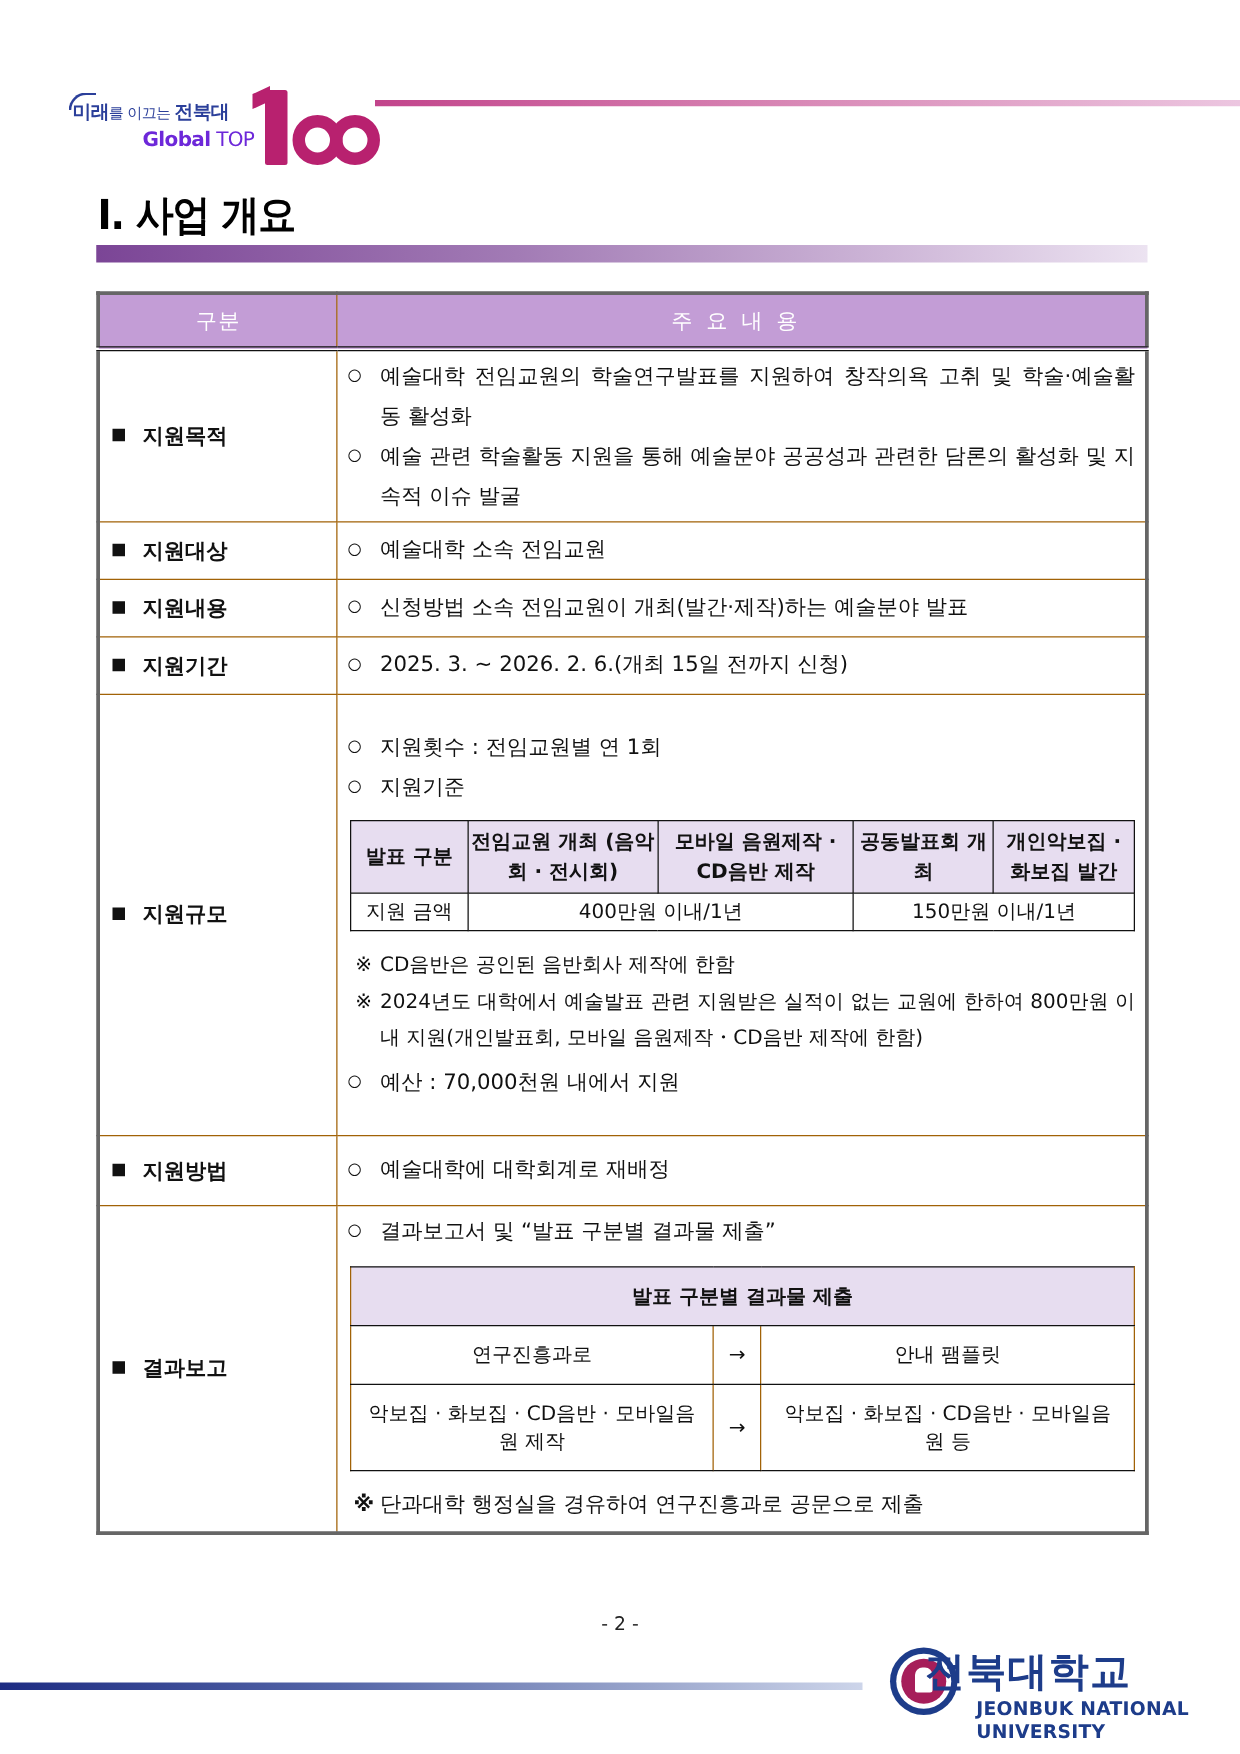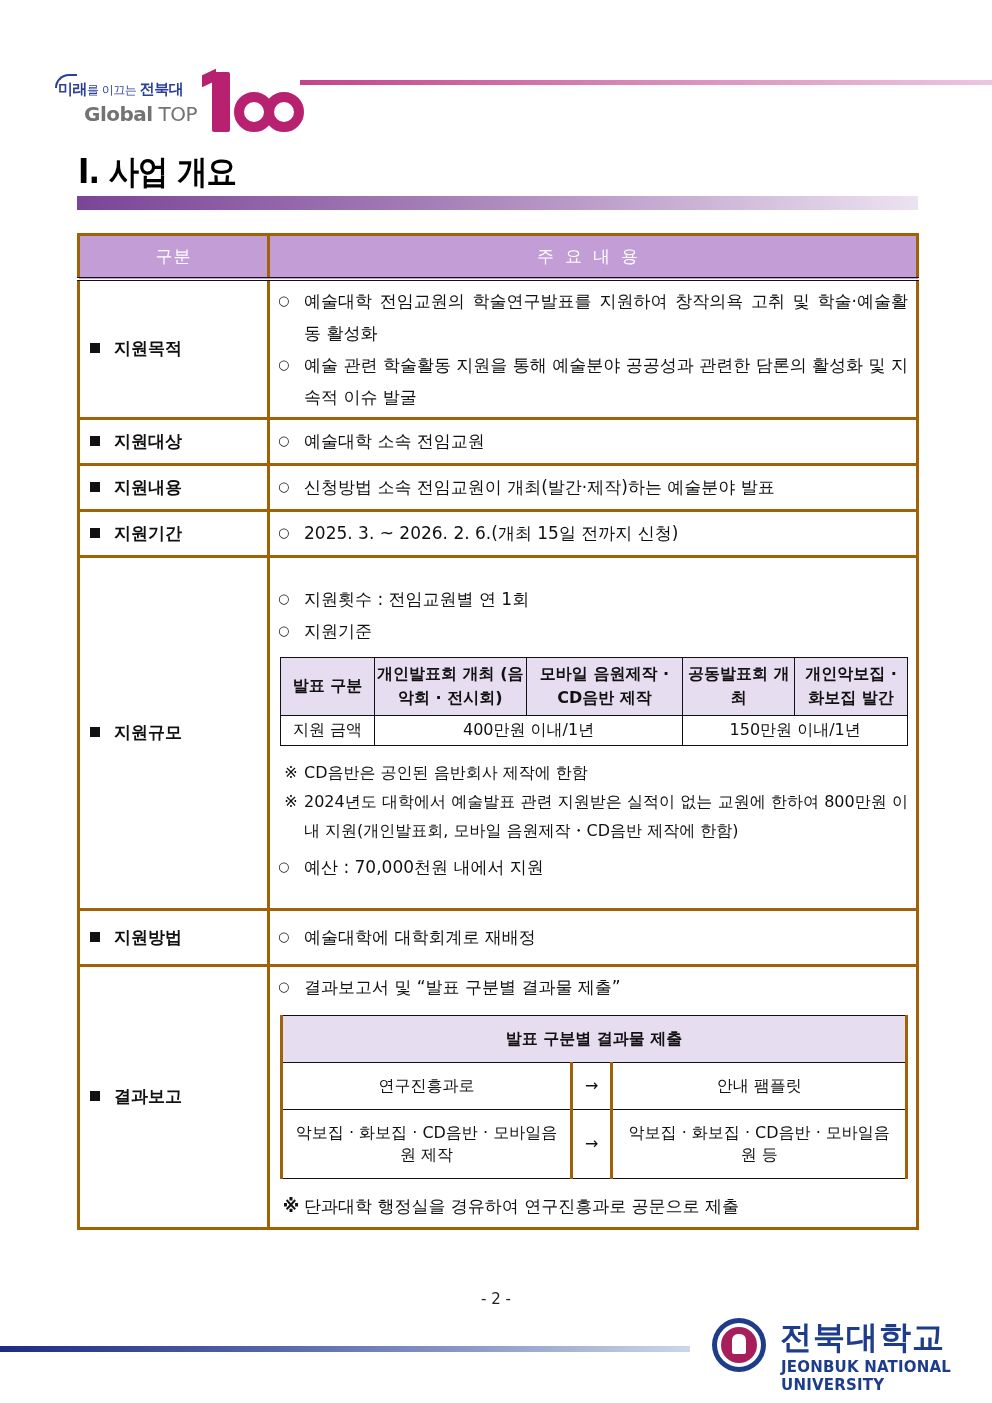--- a/index.html
+++ b/index.html
@@ -5,37 +5,37 @@
   * { box-sizing: border-box; margin: 0; padding: 0; }
   html, body { width: 992px; height: 1403px; background: #ffffff; overflow: hidden; }
   body { position: relative; font-family: "DejaVu Sans", "Liberation Sans", sans-serif; color: #111; }
 
   
   .banner { position: absolute; left: 52px; top: 38px; width: 260px; height: 62px; margin-top: 36px; }
   .banner .slogan { position: absolute; left: 6px; top: 6px; font-size: 15px; font-weight: bold; letter-spacing: -0.5px; white-space: nowrap; }
   .banner .slogan .blue { color: #2b3f9a; }
   .banner .slogan .small { color: #2b3f9a; font-weight: normal; font-size: 12px; }
   .banner .slogan .arc { position: absolute; left: -3px; top: -6px; width: 22px; height: 14px; border-top: 2px solid #2b3f9a; border-left: 2px solid #2b3f9a; border-radius: 14px 0 0 0; }
-  .banner .global { position: absolute; left: 32px; top: 28px; font-size: 20px; color: #737373; font-weight: bold; letter-spacing: -0.5px; white-space: nowrap; }
+  .banner .global { position: absolute; left: 62px; top: 28px; font-size: 16px; color: #6d28d9; font-weight: bold; letter-spacing: -0.5px; white-space: nowrap; }
   .banner .global .top { font-weight: normal; }
   .banner .hundred { position: absolute; left: 160px; top: -2px; height: 62px; }
   .hundred .one { position: absolute; left: 0; top: 0; width: 18px; height: 60px; background: #b8216f; border-radius: 2px; }
   .hundred .one:before { content: ""; position: absolute; left: -10px; top: 0; width: 14px; height: 12px; background: #b8216f; transform: skewY(-25deg); }
   .hundred .o { position: absolute; top: 20px; width: 40px; height: 40px; border: 10px solid #b8216f; border-radius: 50%; }
   .hundred .o1 { left: 22px; }
   .hundred .o2 { left: 52px; }
   .header-line { position: absolute; left: 300px; top: 80px; width: 692px; height: 5px; background: linear-gradient(to right, #c2448b, #d98ab7 50%, #ecc6e0); }
 
   
   .page-title { position: absolute; left: 78px; top: 150px; font-size: 33px; font-weight: bold; letter-spacing: -1px; color: #000; transform: scaleX(0.92); transform-origin: left; }
   .title-bar { position: absolute; left: 77px; top: 196px; width: 841px; height: 14px; background: linear-gradient(to right, #7b4596, #a27bb5 40%, #cdb5d7 75%, #ece3f1); }
 
   
   table.main { position: absolute; left: 77px; top: 233px; width: 842px; border-collapse: collapse; border: 3px solid #666; }
-  table.main td, table.main th { border: 3px solid #a16207; vertical-align: middle; }
+  table.main td, table.main th { border: 1px solid #a16207; vertical-align: middle; }
   table.main th { background: #c39dd6; color: #fff; font-weight: normal; font-size: 17px; height: 44px; letter-spacing: 1px; border-bottom: 4px double #111; }
   table.main th.h2 { letter-spacing: 11px; }
   table.main td.label { width: 192px; font-size: 17px; font-weight: bold; padding-left: 10px; white-space: nowrap; }
   table.main td.label .sq { display: inline-block; width: 10px; height: 10px; background: #111; margin-right: 14px; vertical-align: 1px; }
   table.main td.content { font-size: 17px; padding: 4px 8px 4px 8px; line-height: 32px; }
   .bullet-line { display: flex; }
   .bullet-line .bullet { width: 26px; flex-shrink: 0; font-size: 13px; }
   .bullet-line .txt { flex: 1; text-align: justify; }
   .note-line { display: flex; font-size: 16px; line-height: 29px; }
   .note-line .mark { width: 26px; flex-shrink: 0; text-align: center; }
@@ -56,21 +56,21 @@
   table.res tr.r1 td { height: 33px; }
   table.res tr.r2 td { height: 50px; }
 
   
   .page-num { position: absolute; left: 0; width: 992px; top: 1290px; text-align: center; font-size: 15px; color: #222; }
   .footer-line { position: absolute; left: 0; top: 1346px; width: 690px; height: 6px; background: linear-gradient(to right, #1d2c83, #5667a8 40%, #9aa6cc 75%, #cdd5ea); }
   .seal { position: absolute; left: 712px; top: 1318px; width: 54px; height: 54px; border-radius: 50%; background: #1d3c8a; }
   .seal .ring { position: absolute; left: 5px; top: 5px; width: 44px; height: 44px; border-radius: 50%; background: #fff; }
   .seal .inner { position: absolute; left: 9px; top: 9px; width: 36px; height: 36px; border-radius: 50%; background: #a61e5a; }
   .seal .inner:after { content: ""; position: absolute; left: 11px; top: 7px; width: 14px; height: 20px; background: #fff; border-radius: 6px 6px 2px 2px; }
-  .univ-name { position: absolute; left: 780px; top: 1316px; font-size: 32px; font-weight: bold; color: #1d3c8a; letter-spacing: 1px; }
+  .univ-name { position: absolute; left: 740px; top: 1316px; font-size: 32px; font-weight: bold; color: #1d3c8a; letter-spacing: 1px; }
   .univ-en { position: absolute; left: 781px; top: 1358px; font-size: 15px; font-weight: bold; color: #1d3c8a; letter-spacing: 0.2px; }
 </style>
 </head>
 <body>
 
 <div class="banner">
   <div class="slogan">
     <span class="arc"></span>
     <span class="blue">미래</span><span class="small">를 이끄는 </span><span class="blue">전북대</span>
   </div>
@@ -148,21 +148,21 @@
             <span class="txt">지원횟수 : 전임교원별 연 1회</span>
           </div>
       <div class="bullet-line">
             <span class="bullet">○</span>
             <span class="txt">지원기준</span>
           </div>
       <table class="sub">
         <tbody>
               <tr class="hd">
           <td class="first" style="width:94px;">발표 구분</td>
-          <td style="width:152px;">개인발표회 개최 (음악회 · 전시회)</td>
+          <td style="width:152px;">전임교원 개최 (음악회 · 전시회)</td>
           <td style="width:157px;">모바일 음원제작 · CD음반 제작</td>
           <td style="width:112px;">공동발표회 개최</td>
           <td style="width:113px;">개인악보집 · 화보집 발간</td>
         </tr>
         <tr class="val">
           <td class="first">지원 금액</td>
           <td colspan="2">400만원 이내/1년</td>
           <td colspan="2">150만원 이내/1년</td>
         </tr>
       </tbody>

